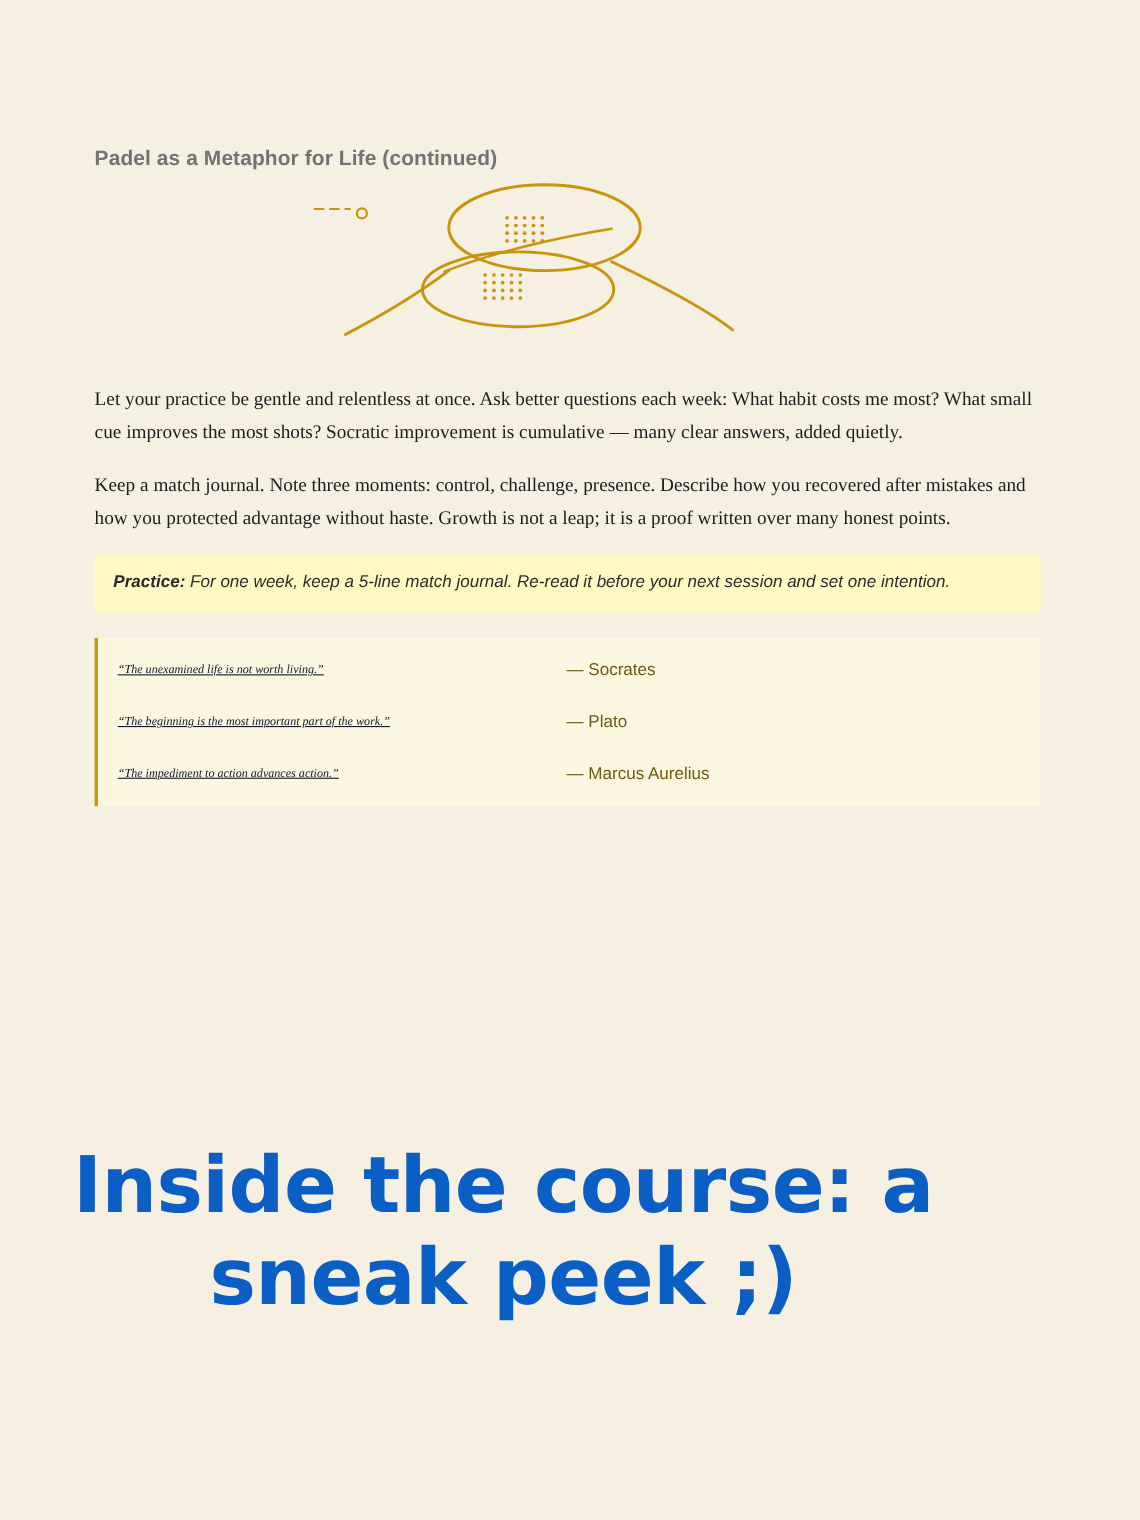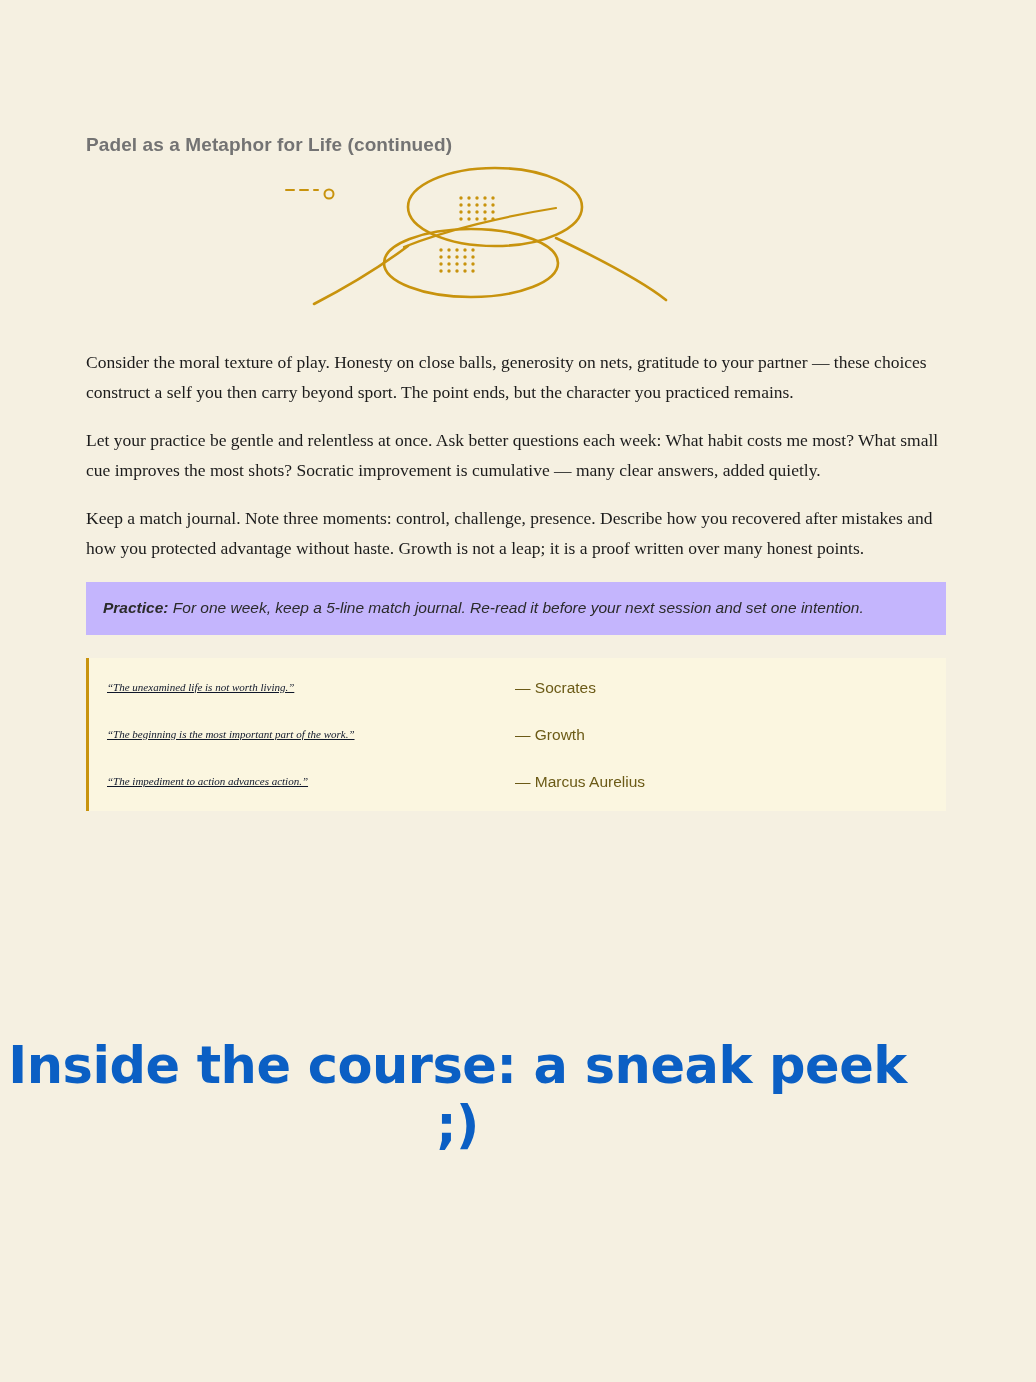--- a/index.html
+++ b/index.html
@@ -53,21 +53,21 @@
   .para {
     font-family: "Liberation Serif", serif;
     font-size: 17.5px;
     line-height: 29.5px;
     color: #1c1c1c;
     margin: 0 0 19px 0;
     text-align: left;
   }
 
   .practice-box {
-    background: #c4b5fd;
+    background: #fef9c3;
     padding: 13px 17px 15px 17px;
     margin-top: 13px;
     margin-bottom: 23px;
   }
   .practice-text {
     font-family: "Liberation Sans", sans-serif;
     font-style: italic;
     font-size: 15.5px;
     line-height: 25px;
     color: #2b2b2b;
@@ -109,21 +109,21 @@
   }
 
   .tagline {
     position: absolute;
     left: 0;
     top: 1036px;
     width: 915px;
     text-align: center;
     font-family: "DejaVu Sans", sans-serif;
     font-weight: bold;
-    font-size: 51px;
+    font-size: 71px;
     letter-spacing: -0.5px;
     color: #0b5fc4;
   }
 </style>
 </head>
 <body>
 
 <div class="page">
 
   <div class="doc-title">Padel as a Metaphor for Life (continued)</div>
@@ -191,36 +191,35 @@
         <line x1="200" y1="40" x2="208" y2="40"></line>
         <line x1="214" y1="40" x2="222" y2="40"></line>
         <line x1="228" y1="40" x2="232" y2="40"></line>
         <circle cx="243" cy="44" r="4.5"></circle>
       </g>
     </svg>
   </div>
 
   <div class="body-area">
 
-    <p class="para">Consider the moral texture of play. Honesty on close balls, generosity on nets, gratitude to your partner — these choices construct a self you then carry beyond sport. The point ends, but the character you practiced remains.</p>
     <p class="para">Let your practice be gentle and relentless at once. Ask better questions each week: What habit costs me most? What small cue improves the most shots? Socratic improvement is cumulative — many clear answers, added quietly.</p>
     <p class="para">Keep a match journal. Note three moments: control, challenge, presence. Describe how you recovered after mistakes and how you protected advantage without haste. Growth is not a leap; it is a proof written over many honest points.</p>
 
     <div class="practice-box">
       <div class="practice-text"><b>Practice:</b><span> For one week, keep a 5-line match journal. Re-read it before your next session and set one intention.</span></div>
     </div>
 
     <div class="quotes-box">
       <div class="quote-row">
         <div class="quote-text">“The unexamined life is not worth living.”</div>
         <div class="quote-attr">— Socrates</div>
       </div>
       <div class="quote-row">
         <div class="quote-text">“The beginning is the most important part of the work.”</div>
-        <div class="quote-attr">— Growth</div>
+        <div class="quote-attr">— Plato</div>
       </div>
       <div class="quote-row">
         <div class="quote-text">“The impediment to action advances action.”</div>
         <div class="quote-attr">— Marcus Aurelius</div>
       </div>
     </div>
 
   </div>
 
   <div class="tagline">Inside the course: a sneak peek ;)</div>

